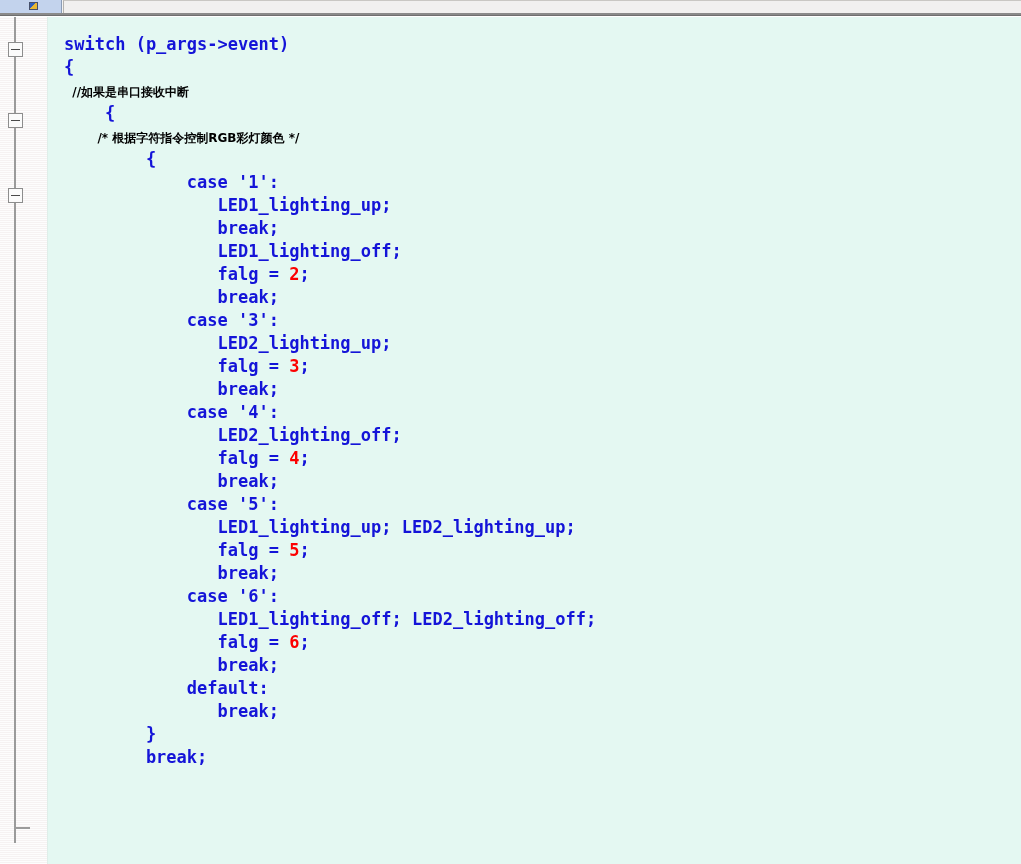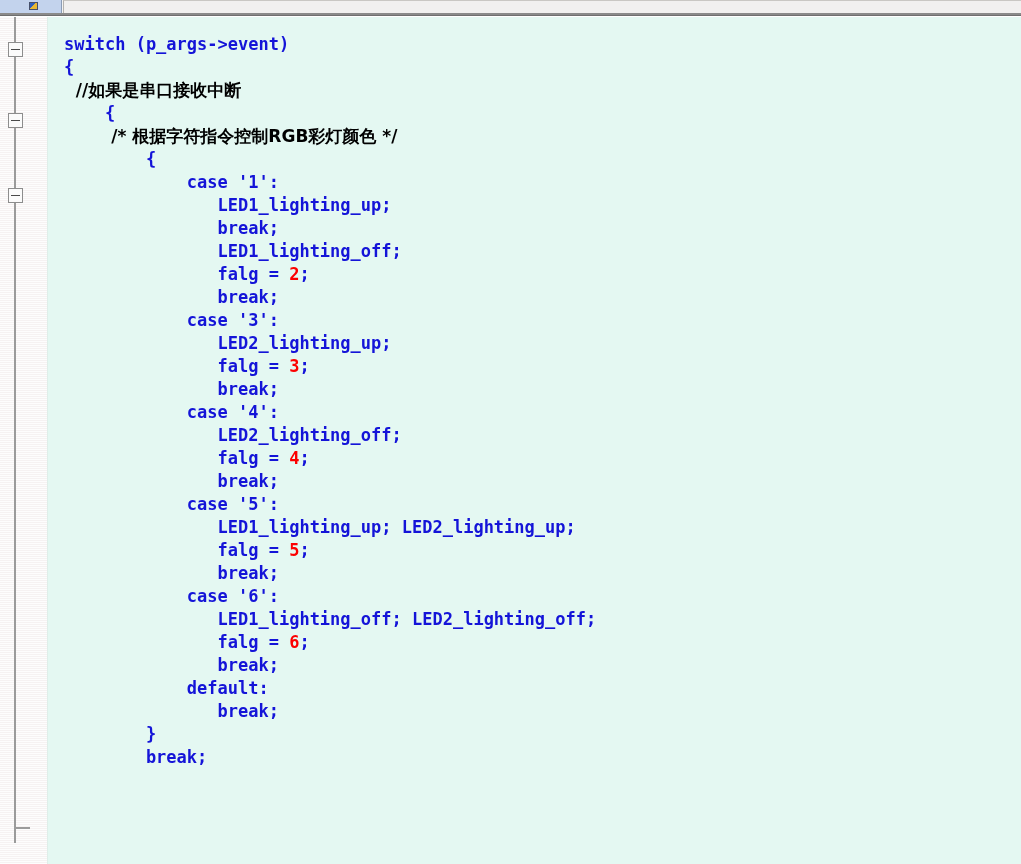--- a/index.html
+++ b/index.html
@@ -139,21 +139,21 @@
     line-height: 23px;
     white-space: pre;
     font-family: "DejaVu Sans Mono", monospace;
     font-size: 17px;
     font-weight: bold;
     color: #1414d8;
     letter-spacing: 0px;
   }
   .line .kw   { color: #1414d8; }
   .line .num  { color: #fc0000; }
-  .line .cmt-cjk { color: #000000; font-family: "DejaVu Sans", sans-serif; font-weight: bold; font-size: 17px; }
+  .line .cmt-cjk { color: #000000; font-family: "DejaVu Sans", sans-serif; font-weight: bold; font-size: 12px; }
 </style>
 </head>
 <body>
 
 <div class="tabstrip">
   <div class="tab-active">
     <span class="tab-icon"></span>
   </div>
   <div class="tab-rest"></div>
 </div>

